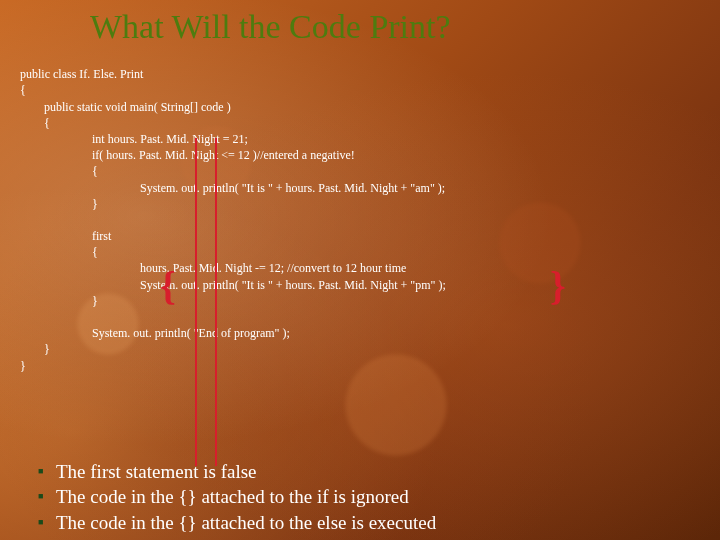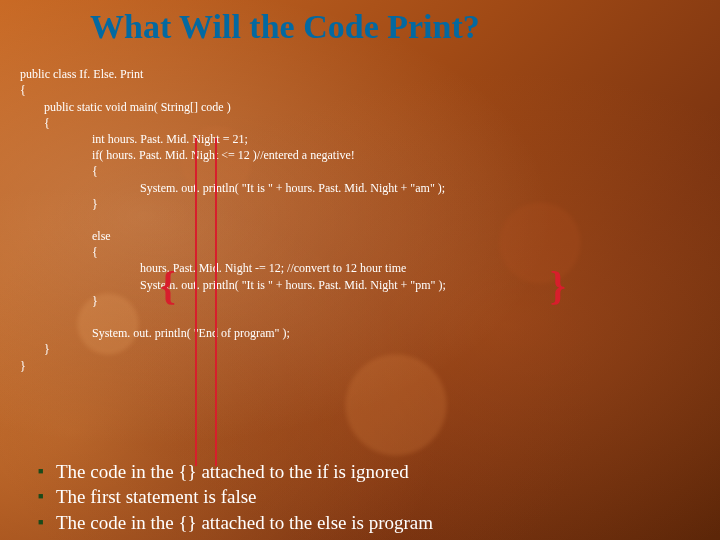--- a/index.html
+++ b/index.html
@@ -29,22 +29,22 @@
       radial-gradient(circle at 30% 30%, #c87038 0 35px, transparent 36px);
     filter: blur(2px);
   }
   .content {
     position: relative;
     padding: 8px 20px 0 20px;
   }
   h1 {
     margin: 0 0 4px 70px;
     font-size: 34px;
-    font-weight: bold;
-    color: #0369a1;
+    font-weight: normal;
+    color: #4d7c0f;
   }
   .code {
     font-family: "Times New Roman", serif;
     font-size: 12px;
     line-height: 1.35;
     white-space: pre;
     position: relative;
   }
   .brace-red {
     color: #d81e2c;
@@ -94,35 +94,35 @@
 <span>public class If. Else. Print</span>
 <span>{</span>
 <span>        public static void main( String[] code )</span>
 <span>        {</span>
 <span>                        int hours. Past. Mid. Night = 21;</span>
 <span>                        if( hours. Past. Mid. Night &lt;= 12 )//entered a negative!</span>
 <span>                        {</span>
 <span>                                        System. out. println( "It is " + hours. Past. Mid. Night + "am" );</span>
 <span>                        }</span>
 <span></span>
-<span>                        else</span>
+<span>                        first</span>
 <span>                        {</span>
 <span>                                        hours. Past. Mid. Night -= 12; //convert to 12 hour time</span>
 <span>                                        System. out. println( "It is " + hours. Past. Mid. Night + "pm" );</span>
 <span>                        }</span>
 <span></span>
 <span>                        System. out. println( "End of program" );</span>
 <span>        }</span>
 <span>}</span>
     <span class="brace-red bl">{</span>
     <span class="brace-red br">}</span>
     <div class="vline v1"></div>
     <div class="vline v2"></div>
   </div>
 
   <ul>
+    <li>The first statement is false</li>
     <li>The code in the {} attached to the if is ignored</li>
-    <li>The first statement is false</li>
-    <li>The code in the {} attached to the else is program</li>
+    <li>The code in the {} attached to the else is executed</li>
     <li>The result is:</li>
   </ul>
 
 </div>
 
 </body></html>

